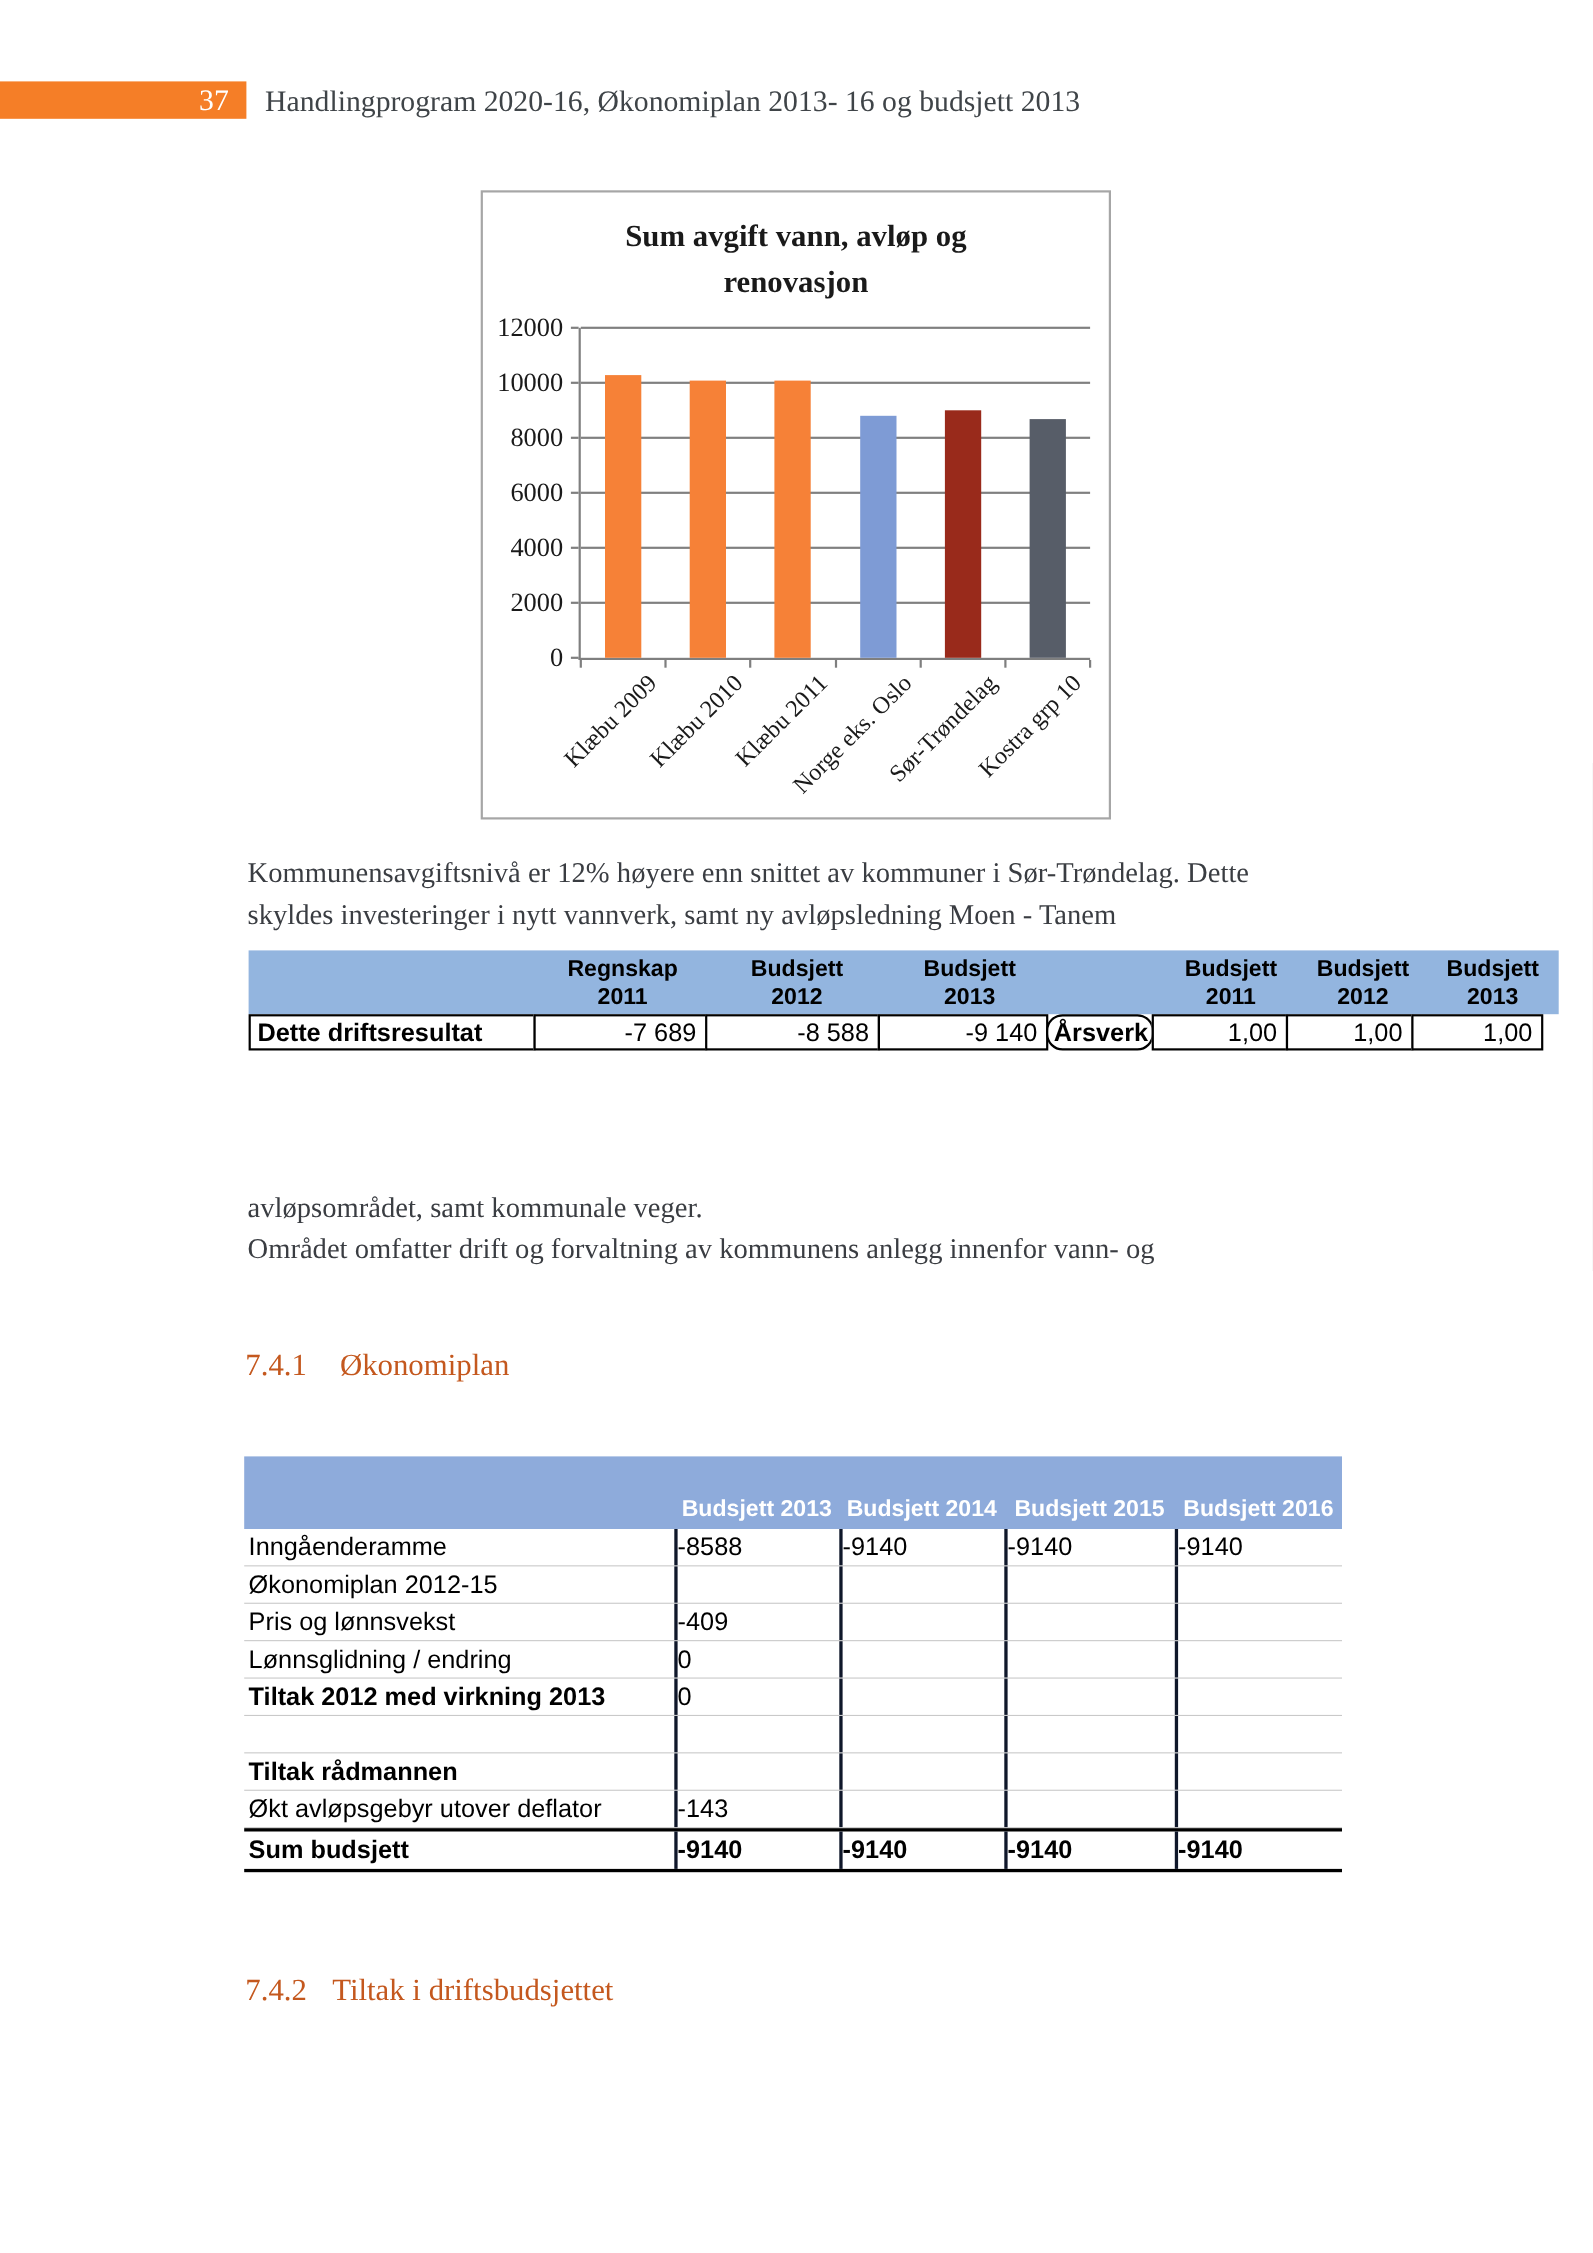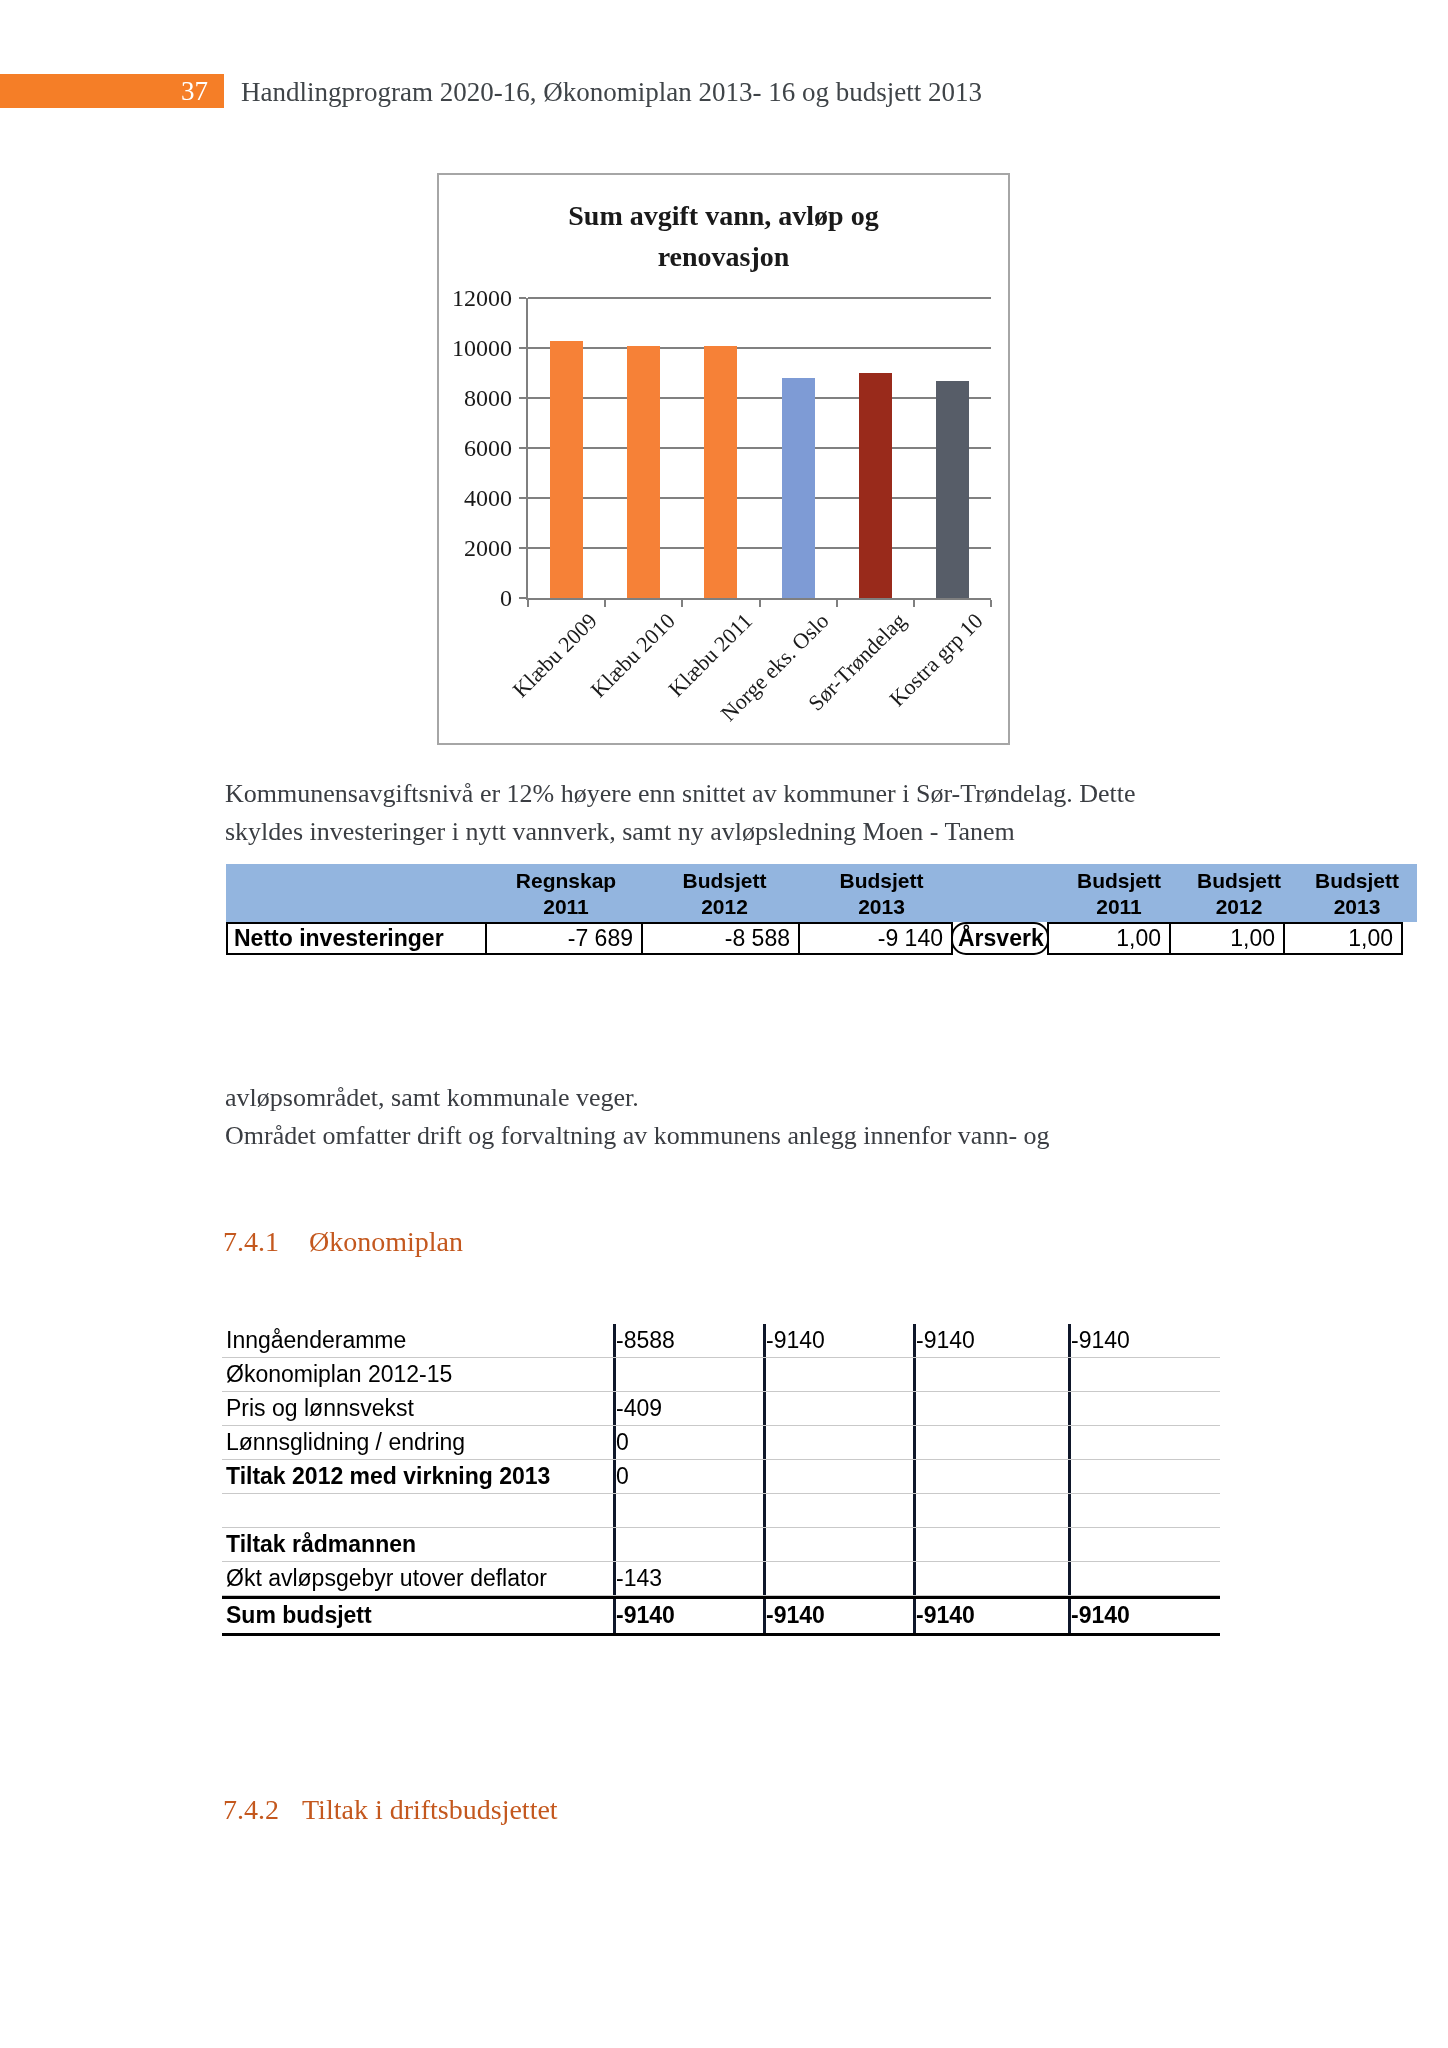--- a/index.html
+++ b/index.html
@@ -167,41 +167,48 @@
       <div class="hc w6">
         <div>Budsjett</div>
         <div>2012</div>
       </div>
       <div class="hc w7">
         <div>Budsjett</div>
         <div>2013</div>
       </div>
     </div>
     <div class="t1-body">
-      <div class="cell lbl w0">Netto investeringer</div>
+      <div class="cell lbl w0">Dette driftsresultat</div>
       <div class="cell num w1">-7 689</div>
       <div class="cell num w2">-8 588</div>
       <div class="cell num w3">-9 140</div>
       <div class="cell ars w4">Årsverk</div>
       <div class="cell num w5">1,00</div>
       <div class="cell num w6">1,00</div>
       <div class="cell num w7">1,00</div>
     </div>
   </div>
 
   <div class="para" id="para2">
     <div>avløpsområdet, samt kommunale veger.</div>
     <div>Området omfatter drift og forvaltning av kommunens anlegg innenfor vann- og</div>
   </div>
 
   <div class="section-heading" id="sec1">
     <span class="sec-num">7.4.1</span><span>Økonomiplan</span>
   </div>
 
   <div class="t2">
+    <div class="t2-head">
+      <div class="hc t2c0"></div>
+      <div class="hc cw1">Budsjett 2013</div>
+      <div class="hc cw2">Budsjett 2014</div>
+      <div class="hc cw3">Budsjett 2015</div>
+      <div class="hc cw4">Budsjett 2016</div>
+    </div>
     <div id="t2body">
         <div class="t2row">
           <div class="t2c0">Inngåenderamme</div>
           <div class="t2cv cw1">-8588</div>
           <div class="t2cv cw2">-9140</div>
           <div class="t2cv cw3">-9140</div>
           <div class="t2cv cw4">-9140</div>
         </div>
         <div class="t2row">
           <div class="t2c0">Økonomiplan 2012-15</div>

